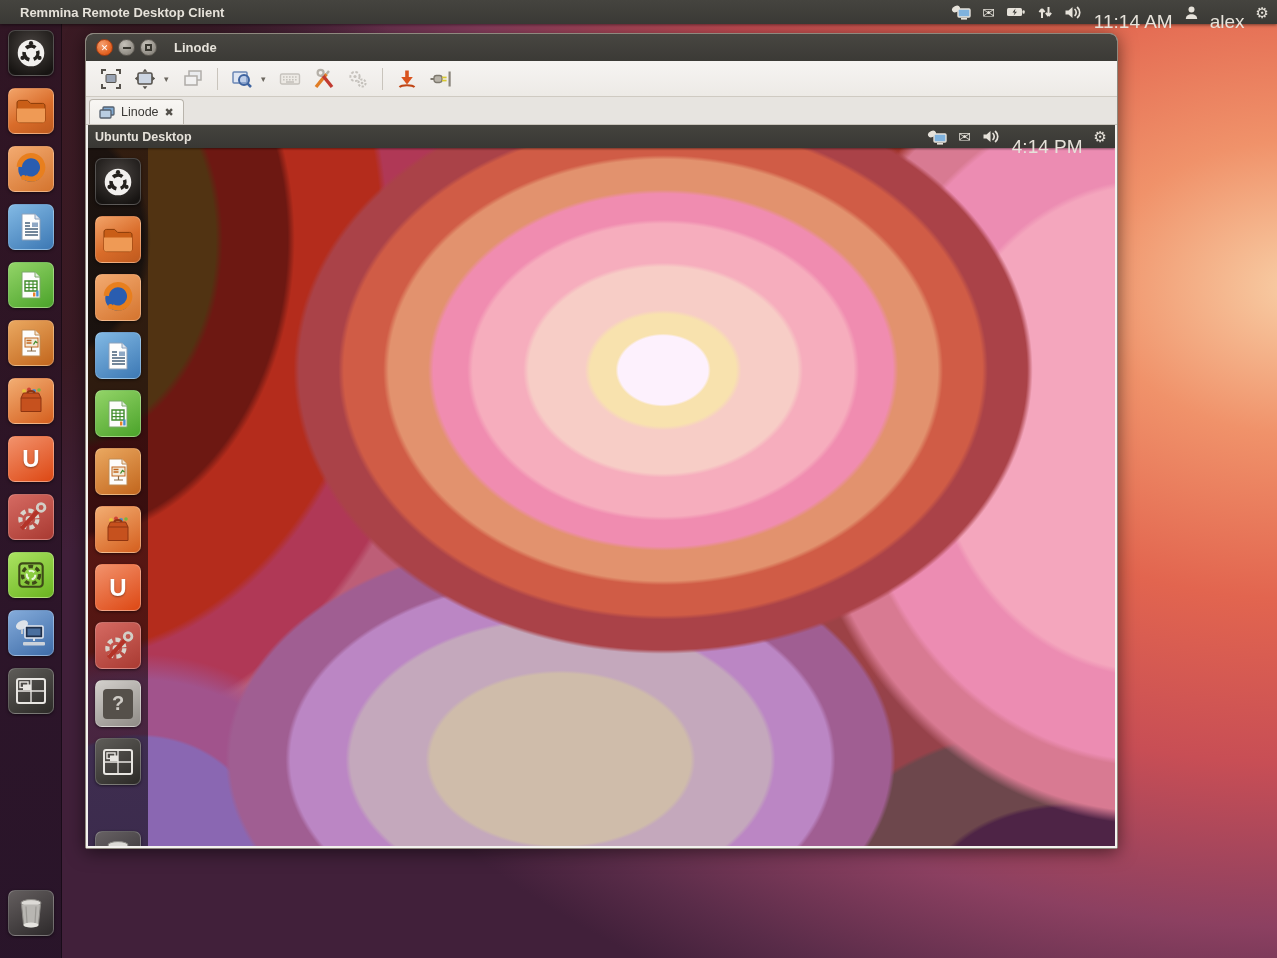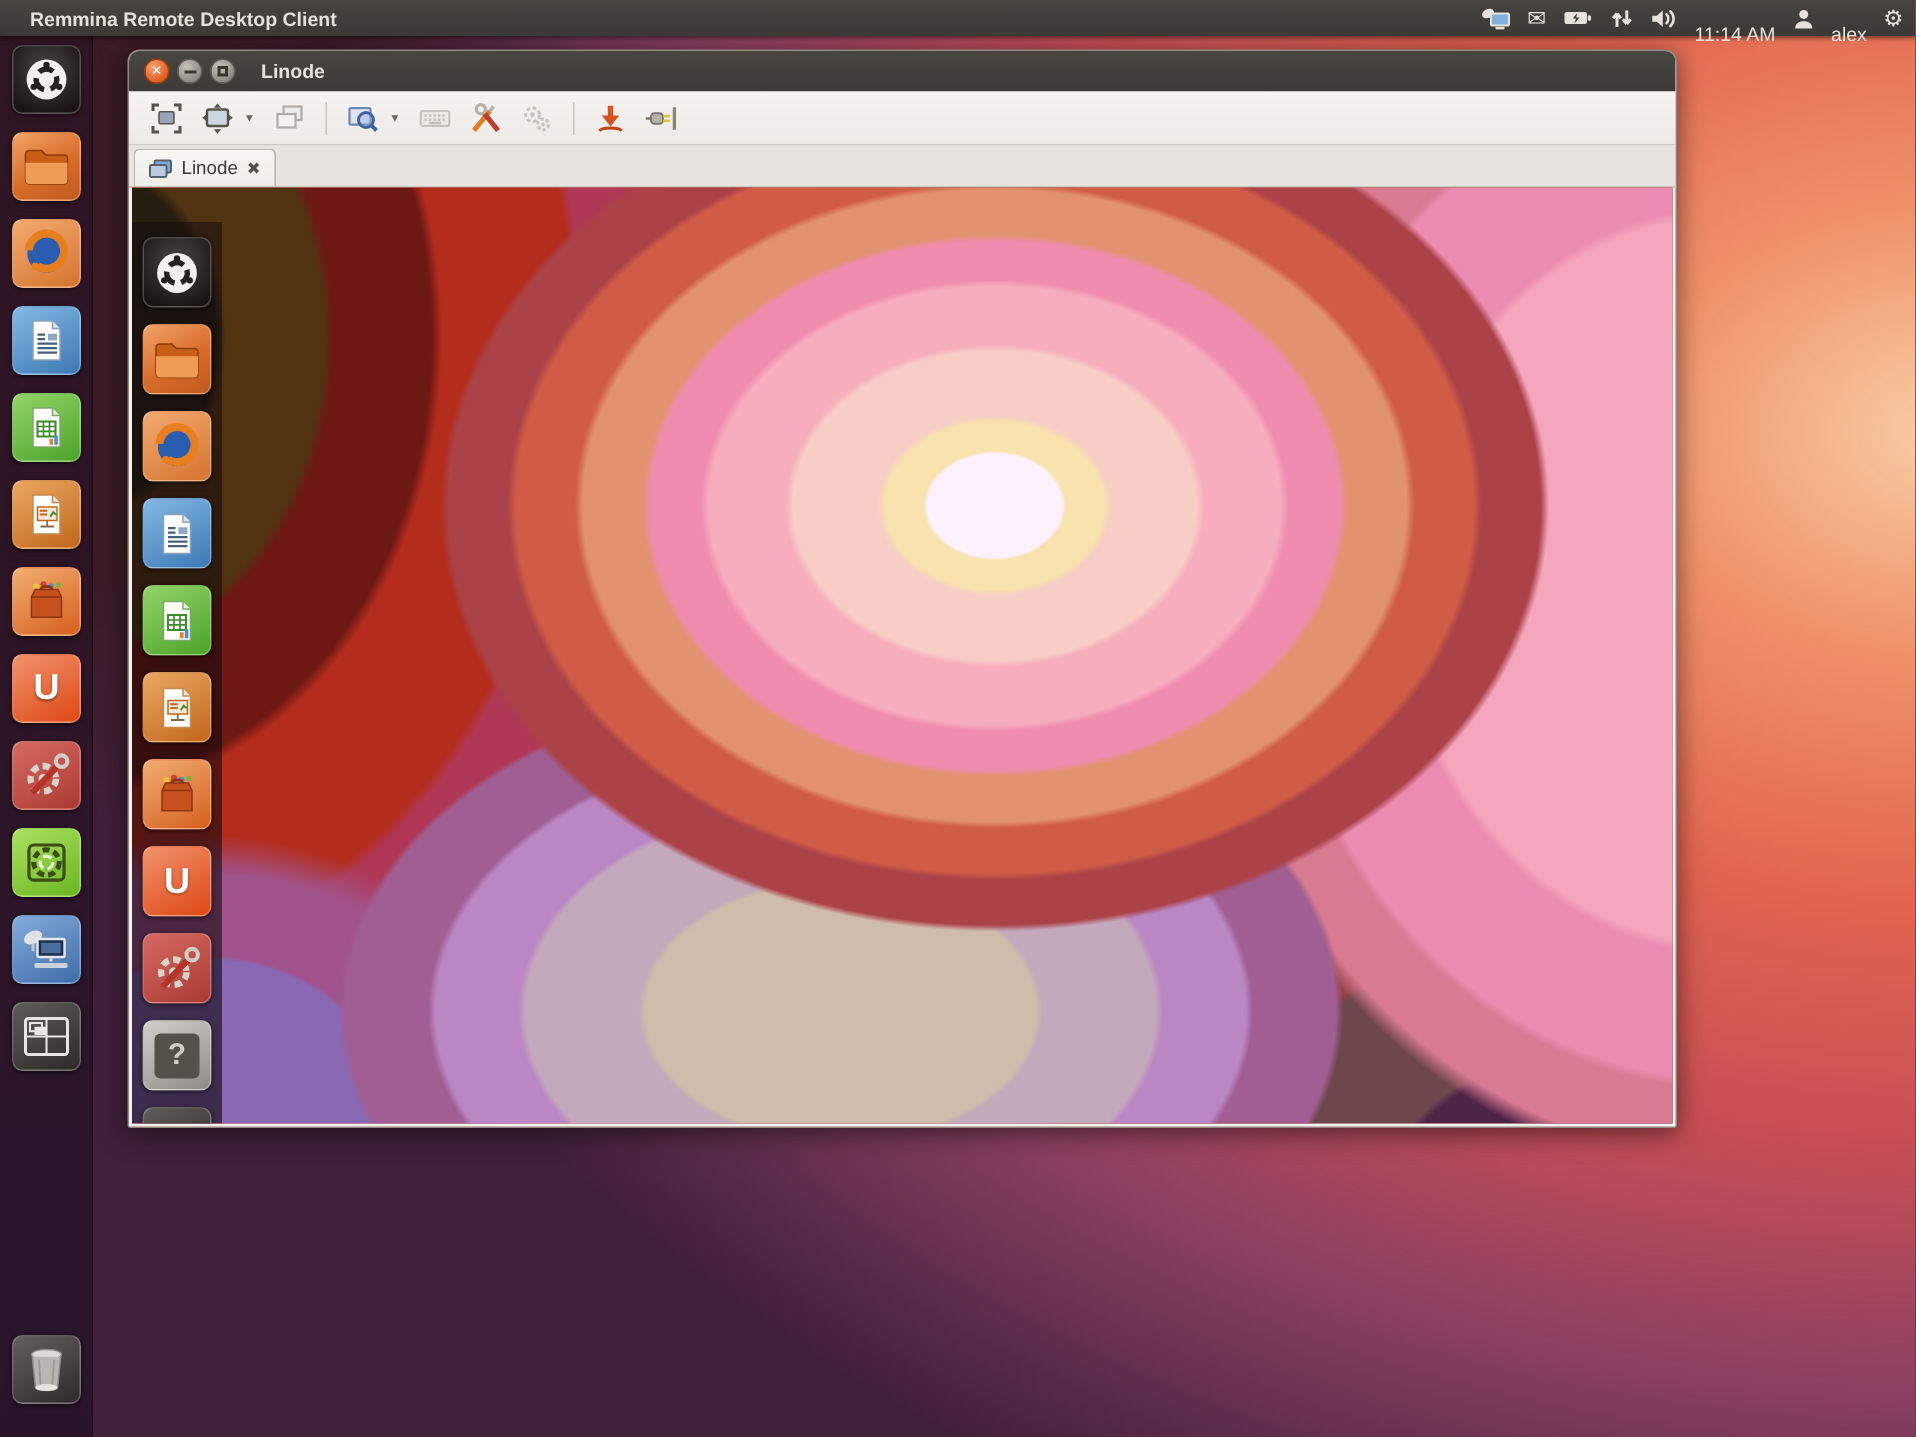--- a/index.html
+++ b/index.html
@@ -13,21 +13,21 @@
       radial-gradient(620px 540px at -2% 18%, rgba(58,26,34,.92) 0 38%, rgba(58,26,34,0) 72%),
       radial-gradient(1150px 820px at 102% 30%, #f8cfa6 0%, #f0926a 18%, #e2654f 38%, #c84e55 58%, #8c4061 78%, #5a2c49 92%, #41203a 100%);
   }
 
   
   .host-panel { position:absolute; left:0; top:0; width:1277px; height:24px;
     background:linear-gradient(#45443f,#3a3935); color:#e6e2da;
     display:flex; align-items:center; box-shadow:0 1px 3px rgba(0,0,0,.5); z-index:50; }
   .host-panel .title { font-weight:bold; font-size:13px; margin-left:20px; }
   .tray { margin-left:auto; display:flex; align-items:center; gap:11px; margin-right:8px; }
-  .tray .txt { font-size:13px; color:#e6e2da;margin-top:20px; }
+  .tray .txt { font-size:19px; color:#e6e2da;margin-top:20px; }
   .tray svg { display:block; }
   .glyph-icon { font-size:14px; line-height:1; color:#e6e2da; }
   .glyph-mail::before { content:"✉"; font-size:15px; }
   .glyph-gear::before { content:"⚙"; font-size:15px; }
 
   
   .launcher { position:absolute; left:0; top:24px; width:62px; height:934px;
     background:linear-gradient(180deg, rgba(46,20,36,.82), rgba(36,18,38,.82));
     box-shadow:inset -1px 0 0 rgba(0,0,0,.4); z-index:40; }
   .tile { position:absolute; left:8px; width:46px; height:46px; border-radius:7px;
@@ -53,21 +53,21 @@
     display:flex; align-items:center; justify-content:center;
     color:#cfccc6; font-size:20px; font-weight:bold; }
   .focused-arrows::before { content:""; position:absolute; left:-8px; top:19px;
     border:5px solid transparent; border-left:6px solid #f4f2ef; }
   .focused-arrows::after { content:""; position:absolute; right:-8px; top:19px;
     border:5px solid transparent; border-right:6px solid #f4f2ef; }
   .run-arrow::before { content:""; position:absolute; left:-8px; top:19px;
     border:5px solid transparent; border-left:6px solid #f4f2ef; }
 
   
-  .window { position:absolute; left:85px; top:33px; width:1033px; height:719px;
+  .window { position:absolute; left:85px; top:33px; width:1033px; height:816px;
     border-radius:8px 8px 2px 2px; border:1px solid #8f897f;
     box-shadow:0 3px 18px rgba(0,0,0,.55); z-index:45; background:#f2f0ed;
     display:flex; flex-direction:column; overflow:hidden; }
   .titlebar { height:27px; background:linear-gradient(#484641,#3b3a36);
     display:flex; align-items:center; padding-left:10px; flex:0 0 auto; }
   .ctrl { width:17px; height:17px; border-radius:50%; margin-right:5px;
     display:flex; align-items:center; justify-content:center; cursor:default; }
   .ctrl.close { background:radial-gradient(circle at 35% 30%, #f7a172, #e2601f 70%);
     border:1px solid #a33c12; }
   .ctrl.close::before { content:"✕"; color:#fff; font-size:9px; font-weight:bold; }
@@ -364,20 +364,41 @@
             <rect x="1" y="4" width="11" height="8" rx="1" fill="#b9cde2" stroke="#55606e" stroke-width="1.3"></rect>
           </svg>
         <span class="tab-label">Linode</span>
         <span class="tab-close"></span>
       </div>
     </div>
 
     <div class="viewport">
       <div class="remote-screen">
 
+        <div class="remote-panel">
+          <div class="title">Ubuntu Desktop</div>
+          <div class="tray">
+            <span>
+              <svg width="20" height="16" viewBox="0 0 20 16">
+                  <ellipse cx="5" cy="5" rx="4.2" ry="3" transform="rotate(-24 5 5)" fill="#e6e2da"></ellipse>
+                  <rect x="7" y="5" width="12" height="8" rx="1" fill="#7fb2dd" stroke="#e6e2da" stroke-width="1.4"></rect>
+                  <rect x="10" y="14" width="6" height="1.6" fill="#e6e2da"></rect>
+                </svg>
+            </span>
+            <span class="glyph-icon glyph-mail"></span>
+            <span>
+              <svg width="19" height="15" viewBox="0 0 19 15">
+                  <path d="M1.5 5.5v4h3l4 3.4V2L4.5 5.5z" fill="#e6e2da"></path>
+                  <path d="M11 4.5c1.6 1.6 1.6 4.4 0 6M13.5 2.5c3 2.7 3 7.3 0 10" stroke="#e6e2da" stroke-width="1.7" fill="none" stroke-linecap="round"></path>
+                </svg>
+            </span>
+            <span class="txt">4:14 PM</span>
+            <span class="glyph-icon glyph-gear"></span>
+          </div>
+        </div>
 
         <div class="remote-launcher">
           <div class="tile bg-dark" style="top:10px">
             <svg width="34" height="34" viewBox="0 0 32 32">
                 <circle cx="16" cy="16" r="12.5" fill="#f2f0ee"></circle>
                 <circle cx="16" cy="16" r="6.5" fill="none" stroke="#24211e" stroke-width="3.4" stroke-dasharray="9.5 4.2" transform="rotate(-18 16 16)"></circle>
                 <circle cx="16" cy="6.8" r="2" fill="#24211e"></circle>
                 <circle cx="8" cy="20.6" r="2" fill="#24211e"></circle>
                 <circle cx="24" cy="20.6" r="2" fill="#24211e"></circle>
               </svg>

